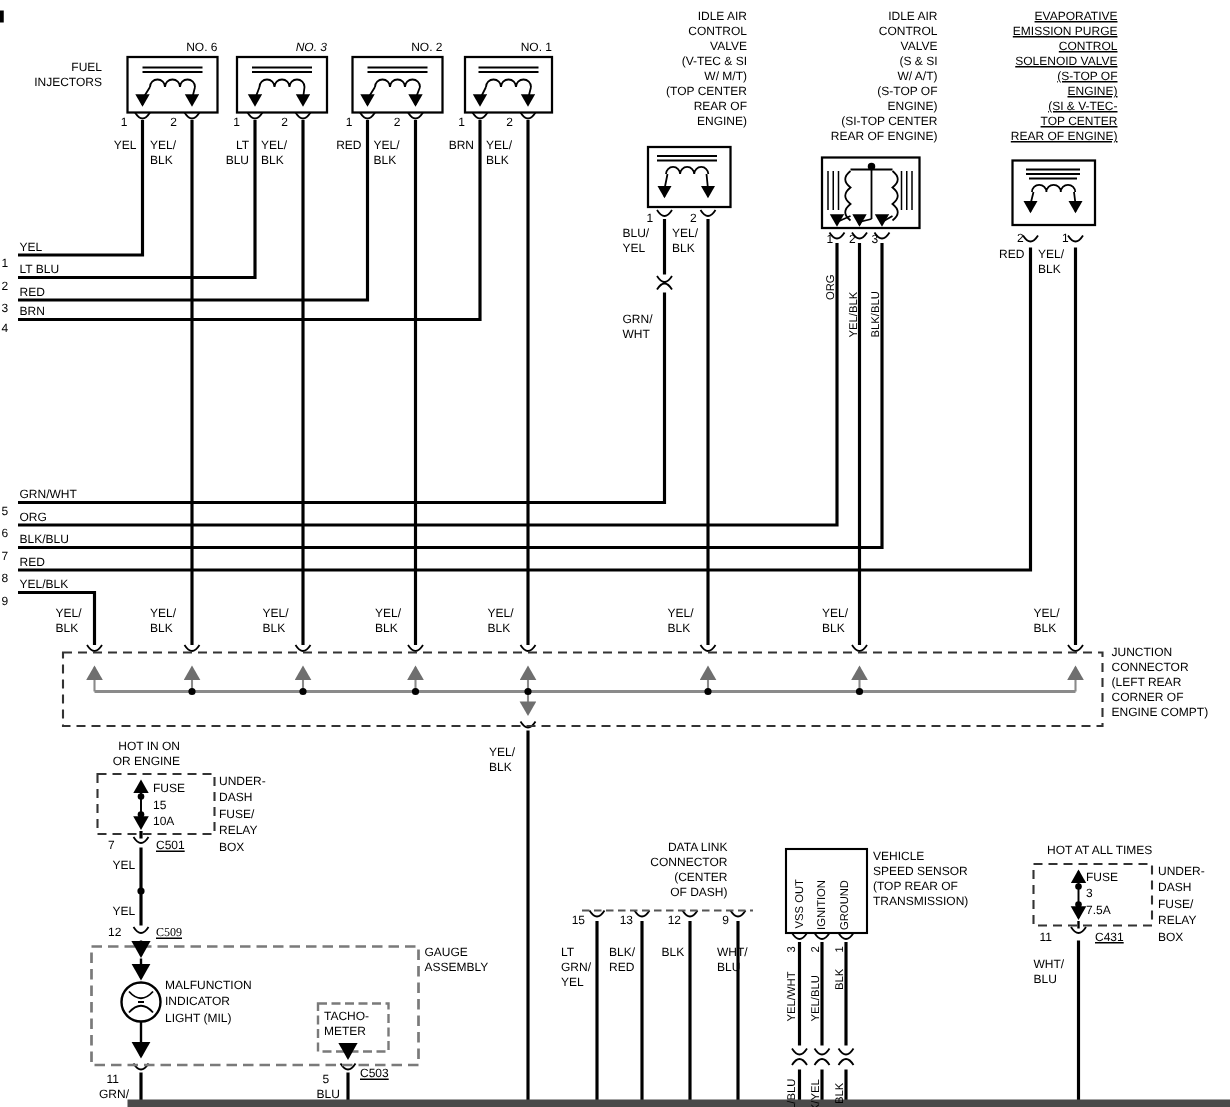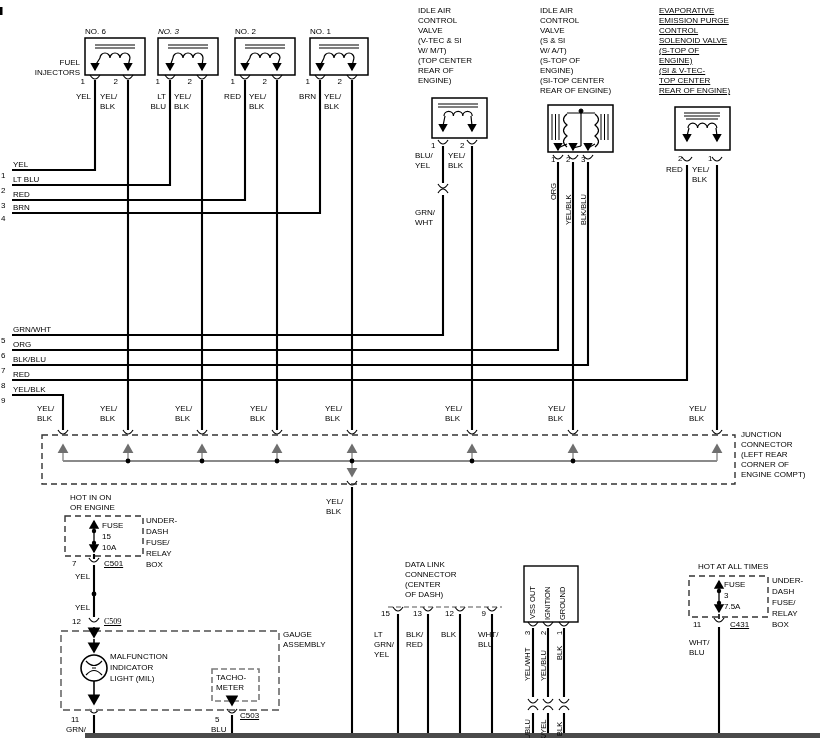--- a/index.html
+++ b/index.html
@@ -1,20 +1,20 @@
 <!DOCTYPE html>
 <html><head>
 <meta charset="utf-8">
 <style>
   html,body{margin:0;padding:0;background:#fff;}
   #stage{position:relative;width:820px;height:738px;background:#fff;overflow:hidden;
          font-family:"Liberation Sans",sans-serif;color:#000;}
   #wires{position:absolute;left:0;top:0;}
   .lb{position:absolute;font-size:8px;line-height:10px;white-space:pre-line;color:#000;}
-  .ctr{text-align:left;}
+  .ctr{text-align:right;}
   .rt{text-align:right;}
   .lh11{line-height:11px;}
   .u{text-decoration:underline;}
   .vlb{position:absolute;font-size:7.5px;line-height:8px;white-space:nowrap;
        transform-origin:0 0;transform:rotate(-90deg);}
 </style>
 </head>
 <body>
 
 <div id="stage">
@@ -182,21 +182,21 @@
     <path d="M719,591 V603" stroke="#000" stroke-width="1.3" fill="none"></path>
     <path d="M719,603 V612" stroke="#000" stroke-width="1.3" fill="none" marker-end="url(#m)"></path>
     <path d="M719,614 V619" stroke="#000" stroke-width="1.6" fill="none"></path>
     <circle cx="719" cy="591" r="2.2" fill="#000"></circle>
         <circle cx="719" cy="603" r="2.2" fill="#000"></circle>
   </g>
 
   <rect x="85" y="733" width="735" height="5" fill="#4a4a4a"></rect>
 </svg>
 
-<div class="lb rt" style="left:28px;top:40px;width:52px;margin-top:18px;">FUEL
+<div class="lb rt" style="left:16px;top:40px;width:52px;">FUEL
 INJECTORS</div>
 
 <div class="lb ctr" style="left:85px;top:27px;width:60px;">NO. 6</div>
 <div class="lb ctr" style="left:158px;top:27px;width:60px;font-style:italic;">NO. 3</div>
 <div class="lb ctr" style="left:235px;top:27px;width:60px;">NO. 2</div>
 <div class="lb ctr" style="left:310px;top:27px;width:58px;">NO. 1</div>
 
 <div class="lb rt" style="left:75px;top:77px;width:10px;">1</div>
 <div class="lb rt" style="left:108px;top:77px;width:10px;">2</div>
 <div class="lb rt" style="left:150px;top:77px;width:10px;">1</div>
@@ -354,20 +354,24 @@
 <div class="lb rt" style="left:470px;top:609px;width:16px;">9</div>
 <div class="lb" style="left:374px;top:630px;">LT
 GRN/
 YEL</div>
 <div class="lb" style="left:406px;top:630px;">BLK/
 RED</div>
 <div class="lb" style="left:441px;top:630px;">BLK</div>
 <div class="lb" style="left:478px;top:630px;">WHT/
 BLU</div>
 
+<div class="lb" style="left:582px;top:566px;">VEHICLE
+SPEED SENSOR
+(TOP REAR OF
+TRANSMISSION)</div>
 <div class="vlb" style="left:529px;top:619px;">VSS OUT</div>
 <div class="vlb" style="left:544px;top:620px;">IGNITION</div>
 <div class="vlb" style="left:559px;top:620px;">GROUND</div>
 <div class="vlb" style="left:524px;top:635px;">3</div>
 <div class="vlb" style="left:540px;top:635px;">2</div>
 <div class="vlb" style="left:556px;top:635px;">1</div>
 <div class="vlb" style="left:524px;top:681px;">YEL/WHT</div>
 <div class="vlb" style="left:540px;top:681px;">YEL/BLU</div>
 <div class="vlb" style="left:556px;top:660px;">BLK</div>
 <div class="vlb" style="left:524px;top:750px;">YEL/BLU</div>

